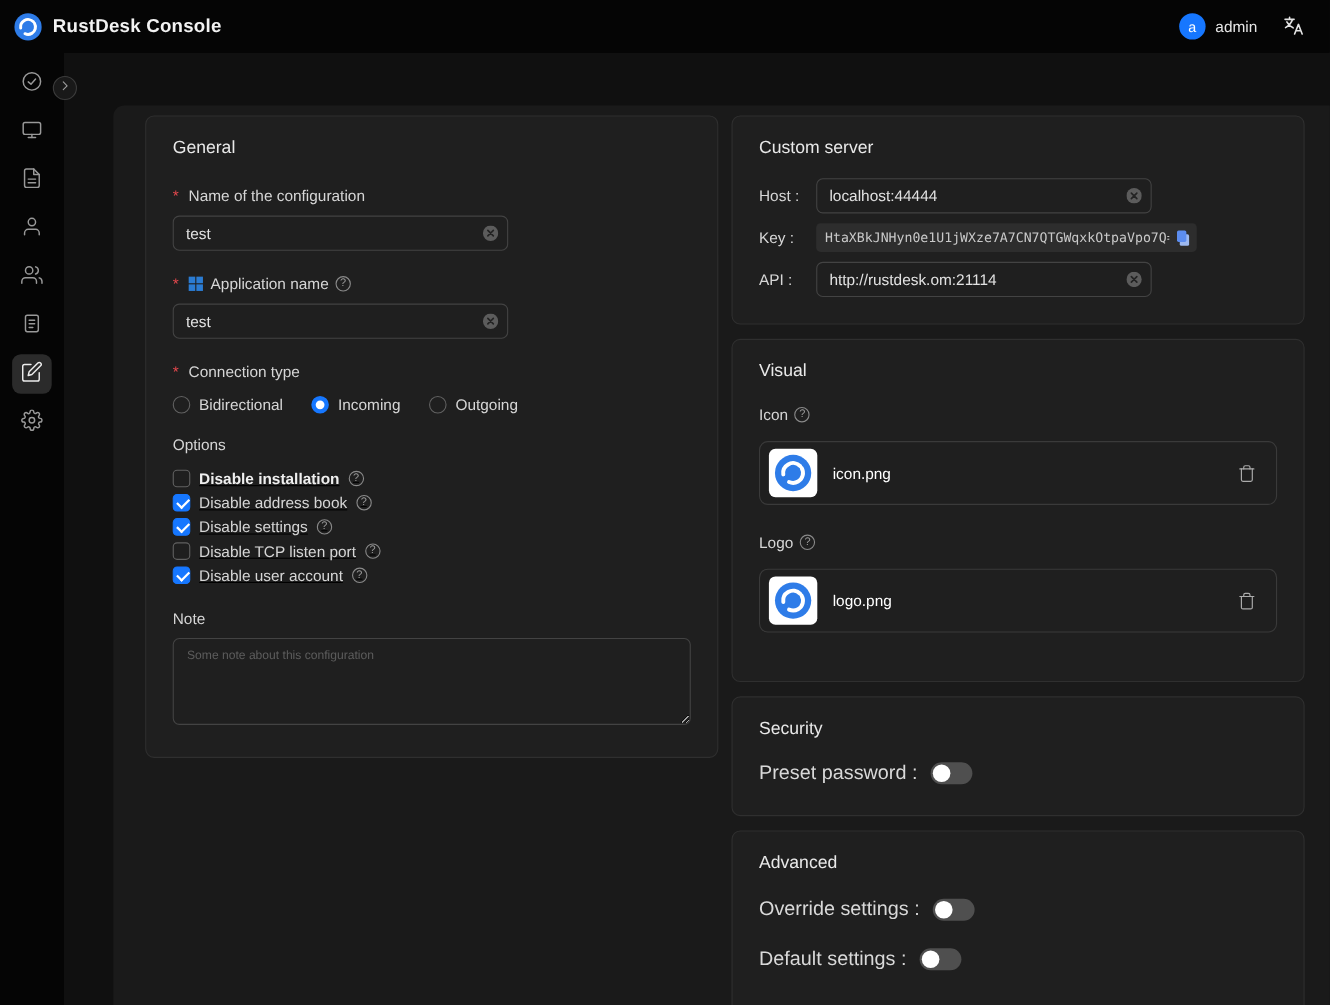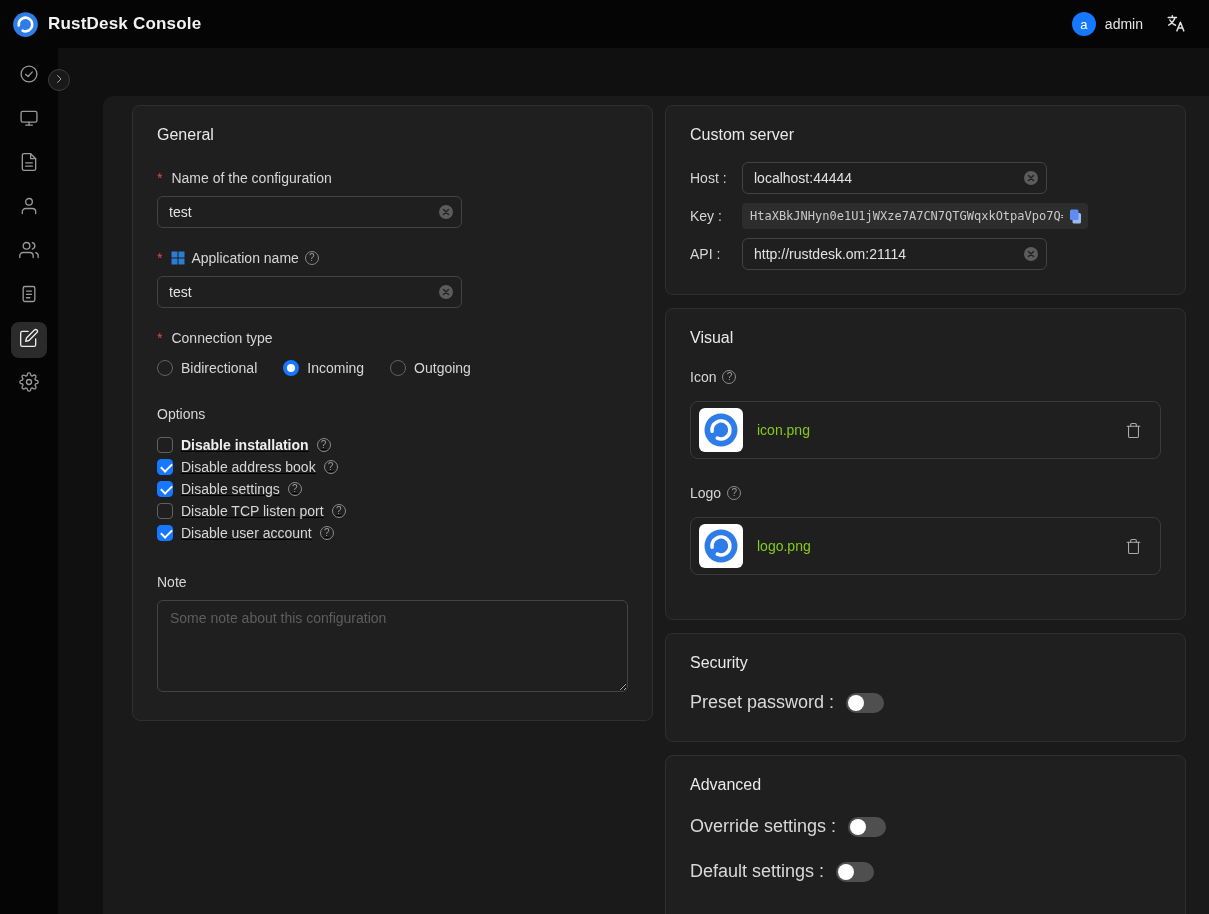--- a/index.html
+++ b/index.html
@@ -49,55 +49,55 @@
           align-items:center; justify-content:center; color:#9c9c9c; font-size:10px; cursor:pointer; flex:0 0 auto; }
   .help::after { content:"?"; line-height:1; }
 
   .input-wrap { position:relative; width:305px; }
   .text-input { width:100%; height:32px; background:transparent; border:1px solid #434343; border-radius:6px;
                 color:#e2e2e2; font-size:14px; padding:0 30px 0 11px; outline:none; font-family:"Liberation Sans",sans-serif; }
   .clear-btn { position:absolute; right:9px; top:50%; transform:translateY(-50%); width:14px; height:14px; cursor:pointer; }
   .clear-btn svg { width:14px; height:14px; display:block; }
 
   .mt26 { margin-top:26px; } .mt22 { margin-top:22px; } .mt10 { margin-top:10px; }
-  .mt14 { margin-top:14px; } .mt30 { margin-top:30px; } .mt12 { margin-top:12px;text-decoration:underline; }
+  .mt14 { margin-top:14px; } .mt30 { margin-top:20px; } .mt12 { margin-top:12px;text-decoration:underline; }
 
   .radio-group { display:flex; align-items:center; gap:26px; }
   .radio-item { display:flex; align-items:center; gap:8px; font-size:14px; color:#d6d6d6; cursor:pointer; }
   .radio { width:16px; height:16px; border-radius:50%; border:1px solid #616161; background:transparent; flex:0 0 auto; }
   .radio.on { border:4.5px solid #1677ff; background:#fff; }
 
   .opt-row { display:flex; align-items:center; gap:8px; height:22px; font-size:14px; color:#d6d6d6; cursor:pointer; }
   .opt-row .bold { font-weight:700; color:#efefef; }
   .cb { width:16px; height:16px; border-radius:4px; border:1px solid #616161; position:relative; flex:0 0 auto; background:transparent; }
   .cb.on { background:#1677ff; border-color:#1677ff; }
   .cb.on::after { content:""; position:absolute; left:4.5px; top:1.3px; width:5px; height:9px;
                   border-right:2px solid #fff; border-bottom:2px solid #fff; transform:rotate(45deg); }
 
-  .note-area { width:100%; height:92px; margin-top:10px; background:transparent; border:1px solid #434343;
-               border-radius:6px; color:#ddd; font-size:14px; padding:9px 12px; resize:vertical;
+  .note-area { width:100%; height:79px; margin-top:10px; background:transparent; border:1px solid #434343;
+               border-radius:6px; color:#ddd; font-size:11px; padding:9px 12px; resize:vertical;
                font-family:"Liberation Sans",sans-serif; outline:none; }
   .note-area::placeholder { color:#5d5d5d; }
 
   
   .cs-row { display:flex; align-items:center; margin-top:14px; }
   .cs-label { width:52px; color:#d6d6d6; font-size:14px; flex:0 0 auto; }
   .key-box { width:346px; height:26px; background:#2d2d2d; border-radius:4px; display:flex; align-items:center;
              padding:0 4px 0 8px; gap:4px; }
   .key-text { flex:1; font-family:"DejaVu Sans Mono",monospace; font-size:12px; color:#c9c9c9;
               white-space:nowrap; overflow:hidden; }
   .copy-btn { width:17px; height:17px; cursor:pointer; flex:0 0 auto; }
   .copy-btn svg { width:17px; height:17px; display:block; }
 
   
   .file-box { width:100%; height:58px; border:1px solid #3a3a3a; border-radius:8px; display:flex; align-items:center;
               gap:14px; padding:0 18px 0 8px; margin-top:10px; }
   .thumb { width:44px; height:44px; border-radius:6px; background:#fff; display:flex; align-items:center; justify-content:center; }
   .thumb svg { width:36px; height:36px; display:block; }
-  .file-link { font-size:14px; color:#84cc16; cursor:pointer; }
+  .file-link { font-size:14px; color:#ffffff; cursor:pointer; }
   .trash-btn { margin-left:auto; width:17px; height:17px; color:#ababab; cursor:pointer; }
   .trash-btn svg { width:17px; height:17px; stroke:currentColor; fill:none; stroke-width:1.5; stroke-linecap:round; stroke-linejoin:round; }
 
   
   .toggle-row { display:flex; align-items:center; gap:12px; font-size:18px; color:#d9d9d9; }
   .switch { width:38px; height:20px; border-radius:10px; background:#4f4f4f; position:relative; cursor:pointer; flex:0 0 auto; }
   .switch::after { content:""; position:absolute; left:2px; top:2px; width:16px; height:16px; border-radius:50%;
                    background:#fff; transition:left .15s; }
 
   .adv-card { padding-bottom:70px; }

